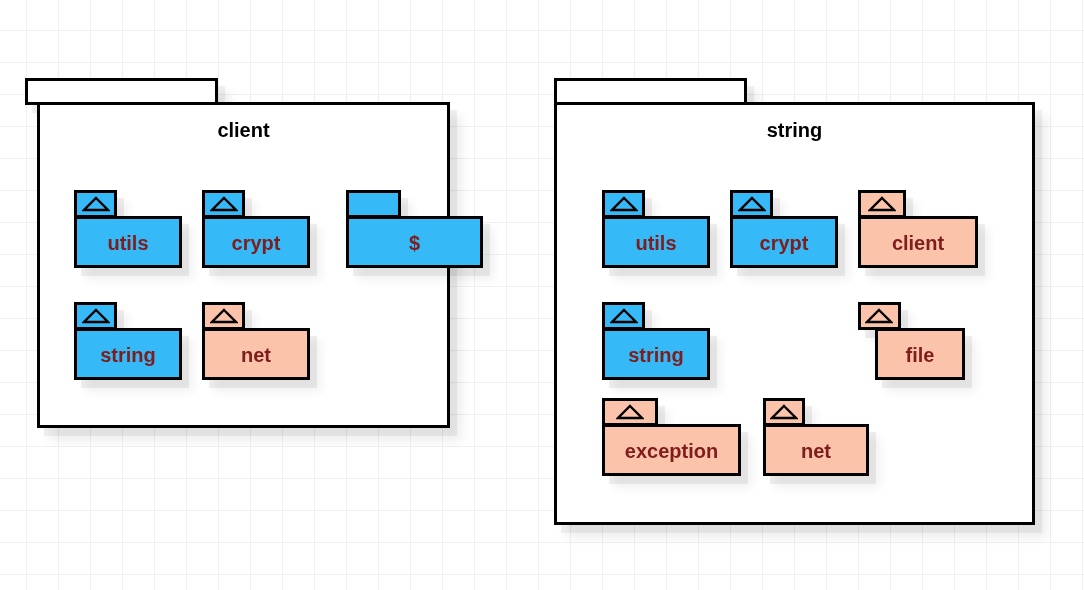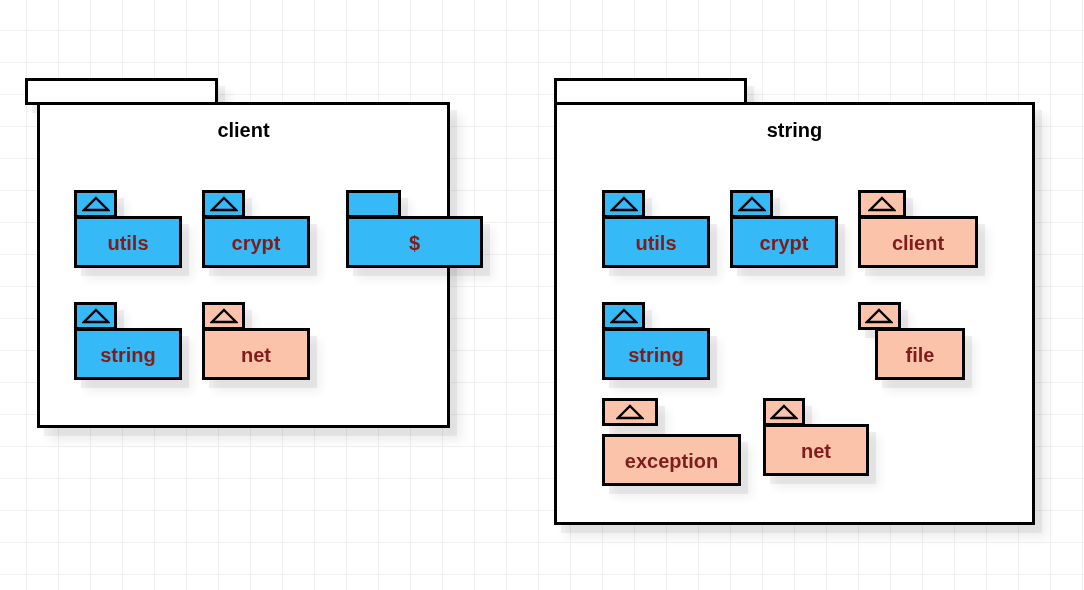--- a/index.html
+++ b/index.html
@@ -167,21 +167,21 @@
       <span class="mlabel">file</span>
     </div>
   </div>
 
   <div class="mini" style="left:602px;top:398px;width:139px">
     <div class="mtab" style="background-color: rgb(252, 195, 171);">
       <svg class="tri" viewBox="0 0 28 16">
           <path d="M14 2 L26 14 L2 14 Z"></path>
         </svg>
     </div>
-    <div class="mbody" style="background-color: rgb(252, 195, 171); margin-top: 10px;">
+    <div class="mbody" style="background-color: rgb(252, 195, 171);">
       <span class="mlabel">exception</span>
     </div>
   </div>
 
   <div class="mini" style="left:763px;top:398px;width:106px">
     <div class="mtab" style="background-color: rgb(252, 195, 171);">
       <svg class="tri" viewBox="0 0 28 16">
           <path d="M14 2 L26 14 L2 14 Z"></path>
         </svg>
     </div>

